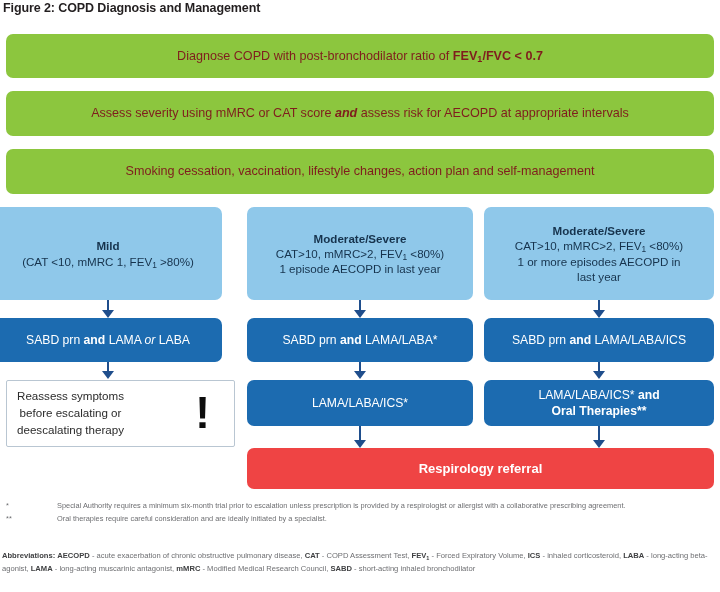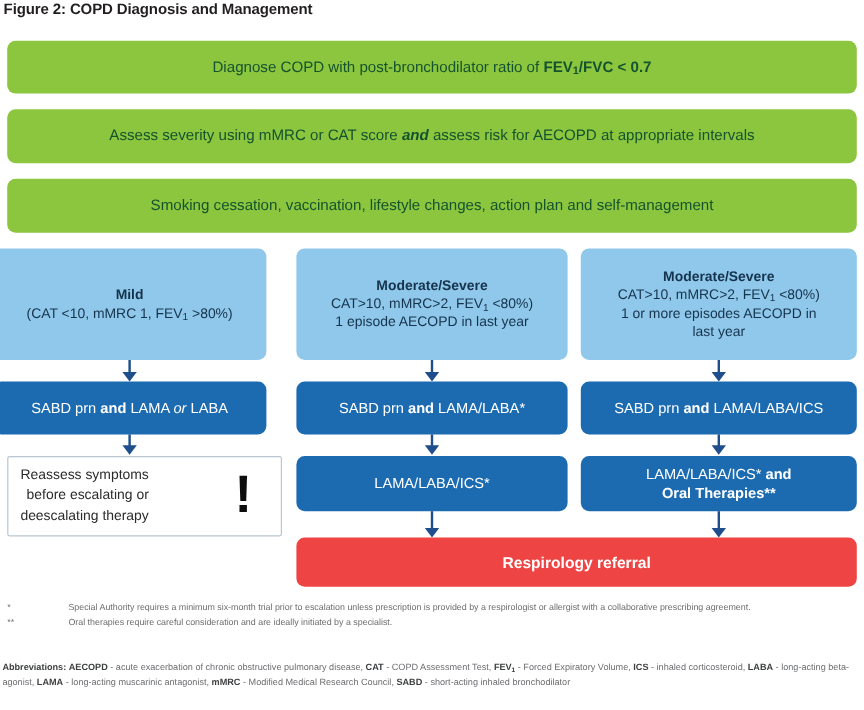--- a/index.html
+++ b/index.html
@@ -32,21 +32,21 @@
     position: absolute;
     border-radius: 7px;
     display: flex;
     align-items: center;
     justify-content: center;
     text-align: center;
     line-height: 1.32;
   }
   .green {
     background: #8cc63e;
-    color: #14532d;
+    color: #7f1d1d;
     font-size: 12.6px;
   }
   .lightblue {
     background: #8fc8ea;
     color: #16334d;
     font-size: 11.6px;
   }
   .midblue {
     background: #1c6bb0;
     color: #ffffff;
@@ -56,21 +56,21 @@
     background: #ef4444;
     color: #ffffff;
     font-size: 13px;
     font-weight: bold;
   }
   .whitebox {
     background: #ffffff;
     border: 1px solid #b9c6d2;
     color: #2b2b2b;
     font-size: 11.6px;
-    text-align: right;
+    text-align: center;
     justify-content: flex-start;
     align-items: center;
     padding: 6px 8px 6px 10px;
     border-radius: 2px;
   }
 
   .b  { font-weight: bold; }
   .i  { font-style: italic; }
   .bi { font-weight: bold; font-style: italic; }
   sub { font-size: 0.72em; vertical-align: baseline; position: relative; top: 2px; }

